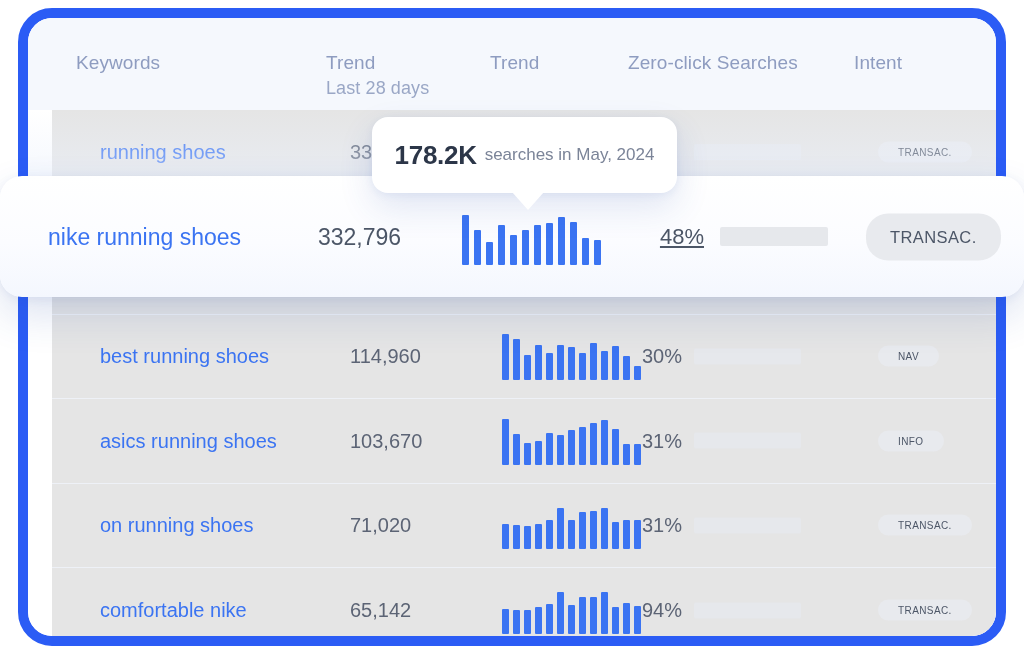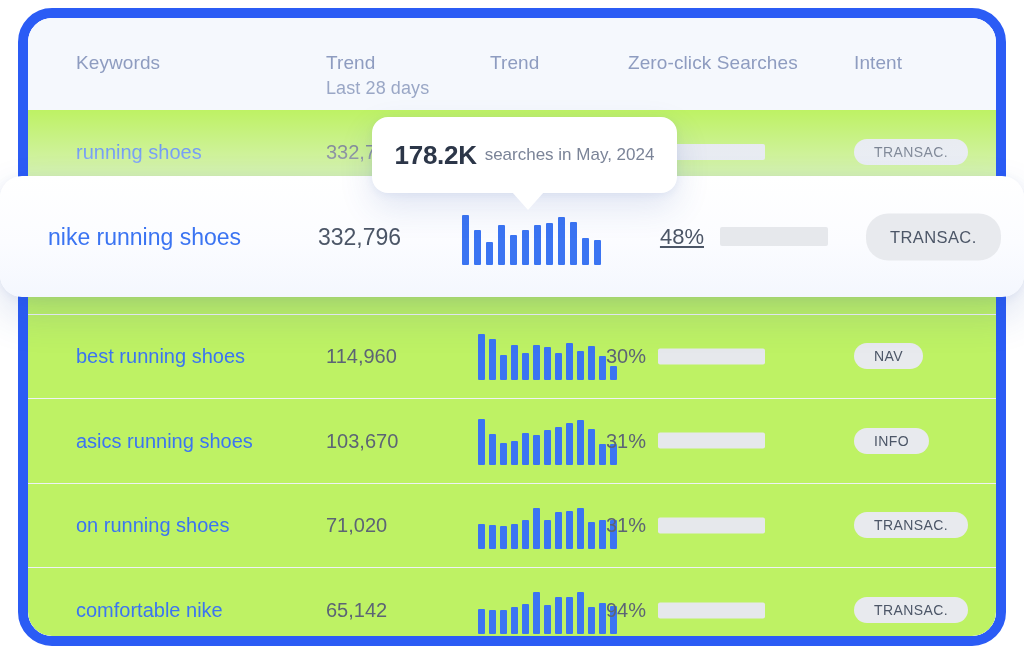--- a/index.html
+++ b/index.html
@@ -57,50 +57,51 @@
   .th-volume   { left: 298px; }
   .th-trend    { left: 462px; }
   .th-zero     { left: 600px; }
   .th-intent   { left: 826px; }
 
   
   .row {
     position: relative;
     height: 84.5px;
     border-bottom: 1px solid #eef1f7;
-    background: #bef264;
+    background: #e5e5e5;
+    margin-left: 24px;
   }
   .row:last-child { border-bottom: none; }
 
   .cell { position: absolute; top: 50%; transform: translateY(-50%); text-align: right; }
   .c-kw     { left: 48px;  color: #3b74f2; font-size: 20px; white-space: nowrap; }
   .c-vol    { left: 298px; color: #5c6475; font-size: 20px; white-space: nowrap; }
   .c-trend  { left: 450px; }
-  .c-zero   { left: 572px; display: flex; align-items: center; gap: 12px; }
+  .c-zero   { left: 584px; display: flex; align-items: center; gap: 12px; }
   .c-intent { left: 826px; }
 
   .pct { color: #5c6475; font-size: 20px; width: 46px; }
 
   .bar-track {
     width: 107px; height: 16px;
     background: #e6e8ec;
     border-radius: 2px;
     overflow: hidden;
   }
   .bar-fill {
     height: 100%;
     background: #2b5cf5;
     border-radius: 2px;
   }
 
   .badge {
     display: inline-block;
     background: #e8eaee;
     color: #4c5667;
-    font-size: 14px;
+    font-size: 10px;
     letter-spacing: .4px;
     padding: 5px 20px;
     border-radius: 22px;
     white-space: nowrap;
   }
 
   
   .spark {
     display: flex;
     align-items: flex-end;

